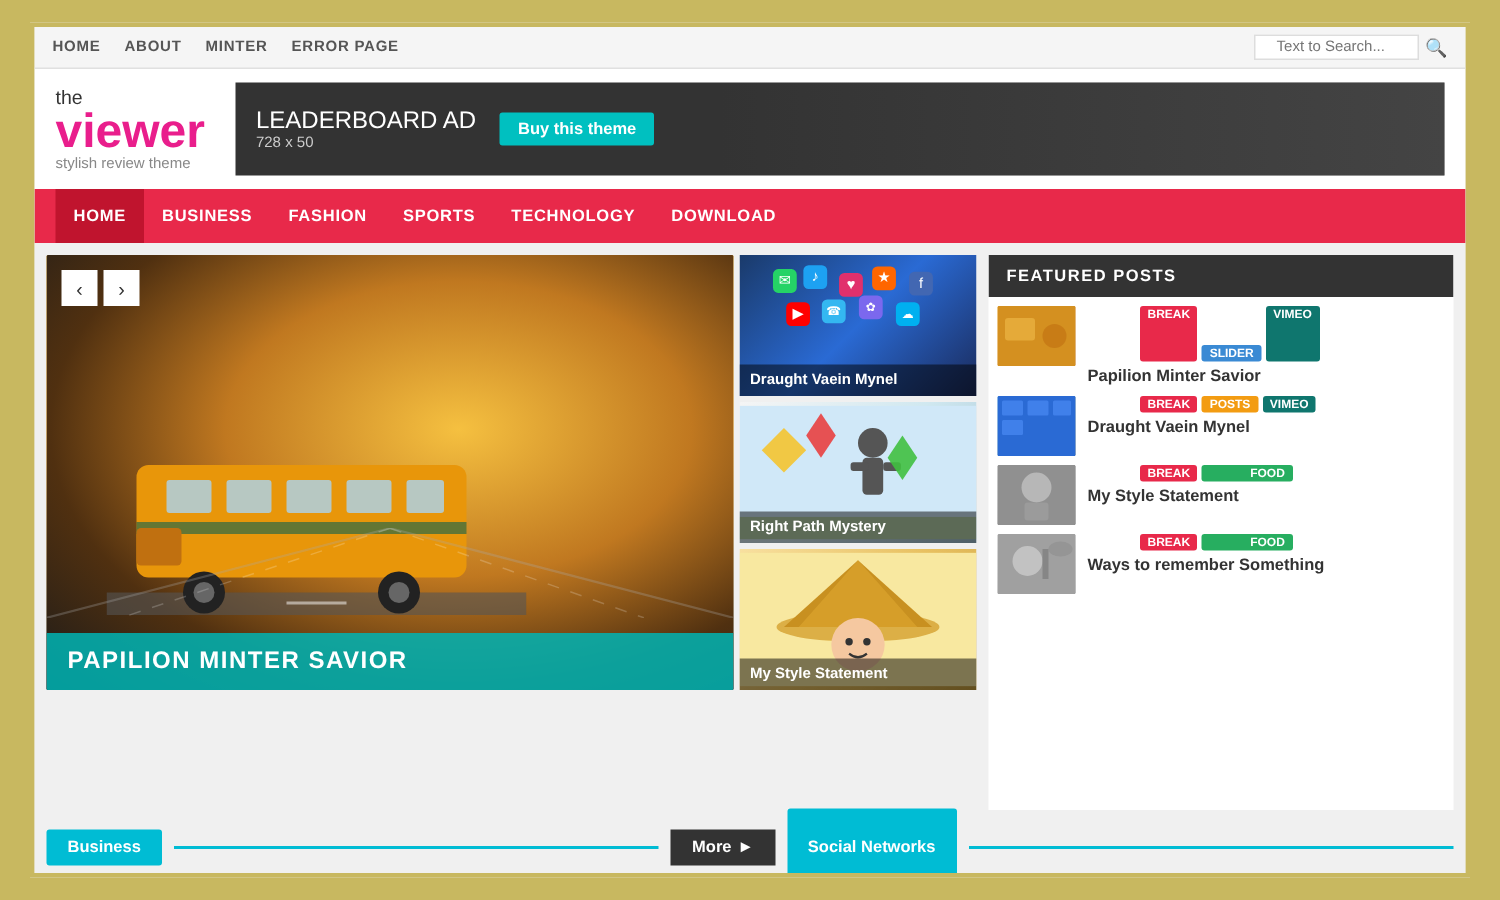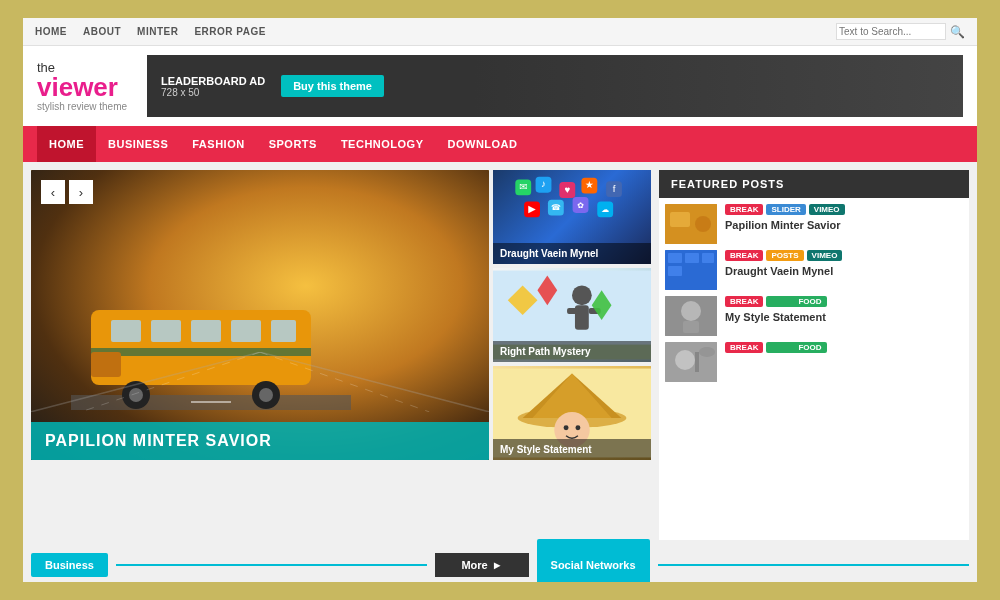--- a/index.html
+++ b/index.html
@@ -45,21 +45,21 @@
       font-weight: 600;
       letter-spacing: 0.5px;
     }
     .top-nav-search {
       display: flex;
       align-items: center;
       gap: 4px;
     }
     .top-nav-search input {
       border: 1px solid #ddd;
-      padding: 2px 2px;
+      padding: 2px 14px;
       font-size: 10px;
       color: #aaa;
       width: 110px;
       outline: none;
     }
     .search-icon-btn {
       background: none;
       border: none;
       cursor: pointer;
       color: #888;
@@ -80,21 +80,21 @@
       display: flex;
       flex-direction: column;
       line-height: 1;
     }
     .logo-the {
       font-size: 13px;
       color: #333;
       font-weight: normal;
     }
     .logo-viewer {
-      font-size: 26px;
+      font-size: 32px;
       font-weight: 900;
       color: #e91e8c;
       line-height: 1;
     }
     .logo-tagline {
       font-size: 10px;
       color: #888;
       margin-top: 2px;
     }
     .ad-banner {
@@ -105,22 +105,22 @@
       align-items: center;
       overflow: hidden;
       position: relative;
     }
     .ad-text-area {
       padding: 8px 14px;
       z-index: 2;
     }
     .ad-label {
       color: #fff;
-      font-size: 11px;
-      font-weight: 700;
+      font-size: 16px;
+      font-weight: 400;
     }
     .ad-size {
       color: #ccc;
       font-size: 10px;
     }
     .ad-buy-btn {
       background: #00c0c0;
       color: #fff;
       border: none;
       padding: 5px 12px;
@@ -334,22 +334,22 @@
       margin-bottom: 3px;
       flex-wrap: wrap;
     }
     .tag {
       font-size: 8px;
       padding: 1px 5px;
       color: #fff;
       font-weight: 700;
       border-radius: 2px;
     }
-    .tag-break { background: #e8294a; }
-    .tag-slider { background: #3a8ad4; }
+    .tag-break { background: #e8294a; margin-left: 35px; }
+    .tag-slider { background: #3a8ad4; margin-top: 26px; }
     .tag-vimeo { background: #0f766e; text-align: center; }
     .tag-sport { background: #f39c12; }
     .tag-food { background: #27ae60; padding-left: 32px; }
     .featured-title {
       font-size: 11px;
       font-weight: 600;
       color: #333;
       line-height: 1.3;
     }
 
@@ -373,21 +373,21 @@
     }
     .bottom-divider {
       flex: 1;
       height: 2px;
       background: #00bcd4;
     }
     .more-btn {
       background: #333;
       color: #fff;
       border: none;
-      padding: 6px 26px;
+      padding: 6px 14px;
       font-size: 11px;
       font-weight: 600;
       cursor: pointer;
       display: flex;
       align-items: center;
       gap: 4px;
     }
     .social-label {
       background: #00bcd4;
       color: #fff;
@@ -626,20 +626,21 @@
               <circle cx="20" cy="18" r="10" fill="#d0d0d0" opacity="0.7"></circle>
               <rect x="30" y="10" width="4" height="20" fill="#808080" opacity="0.8"></rect>
               <ellipse cx="42" cy="10" rx="8" ry="5" fill="#909090" opacity="0.7"></ellipse>
             </svg>
           </div>
           <div class="featured-info">
             <div class="featured-tags">
               <span class="tag tag-break">BREAK</span>
               <span class="tag tag-food">FOOD</span>
             </div>
+            <div class="featured-title">Ways to remember Something</div>
           </div>
         </div>
 
       </div>
     </div>
 
   </div>
 
   <div class="bottom-bar">
     <span class="bottom-section-label">Business</span>

